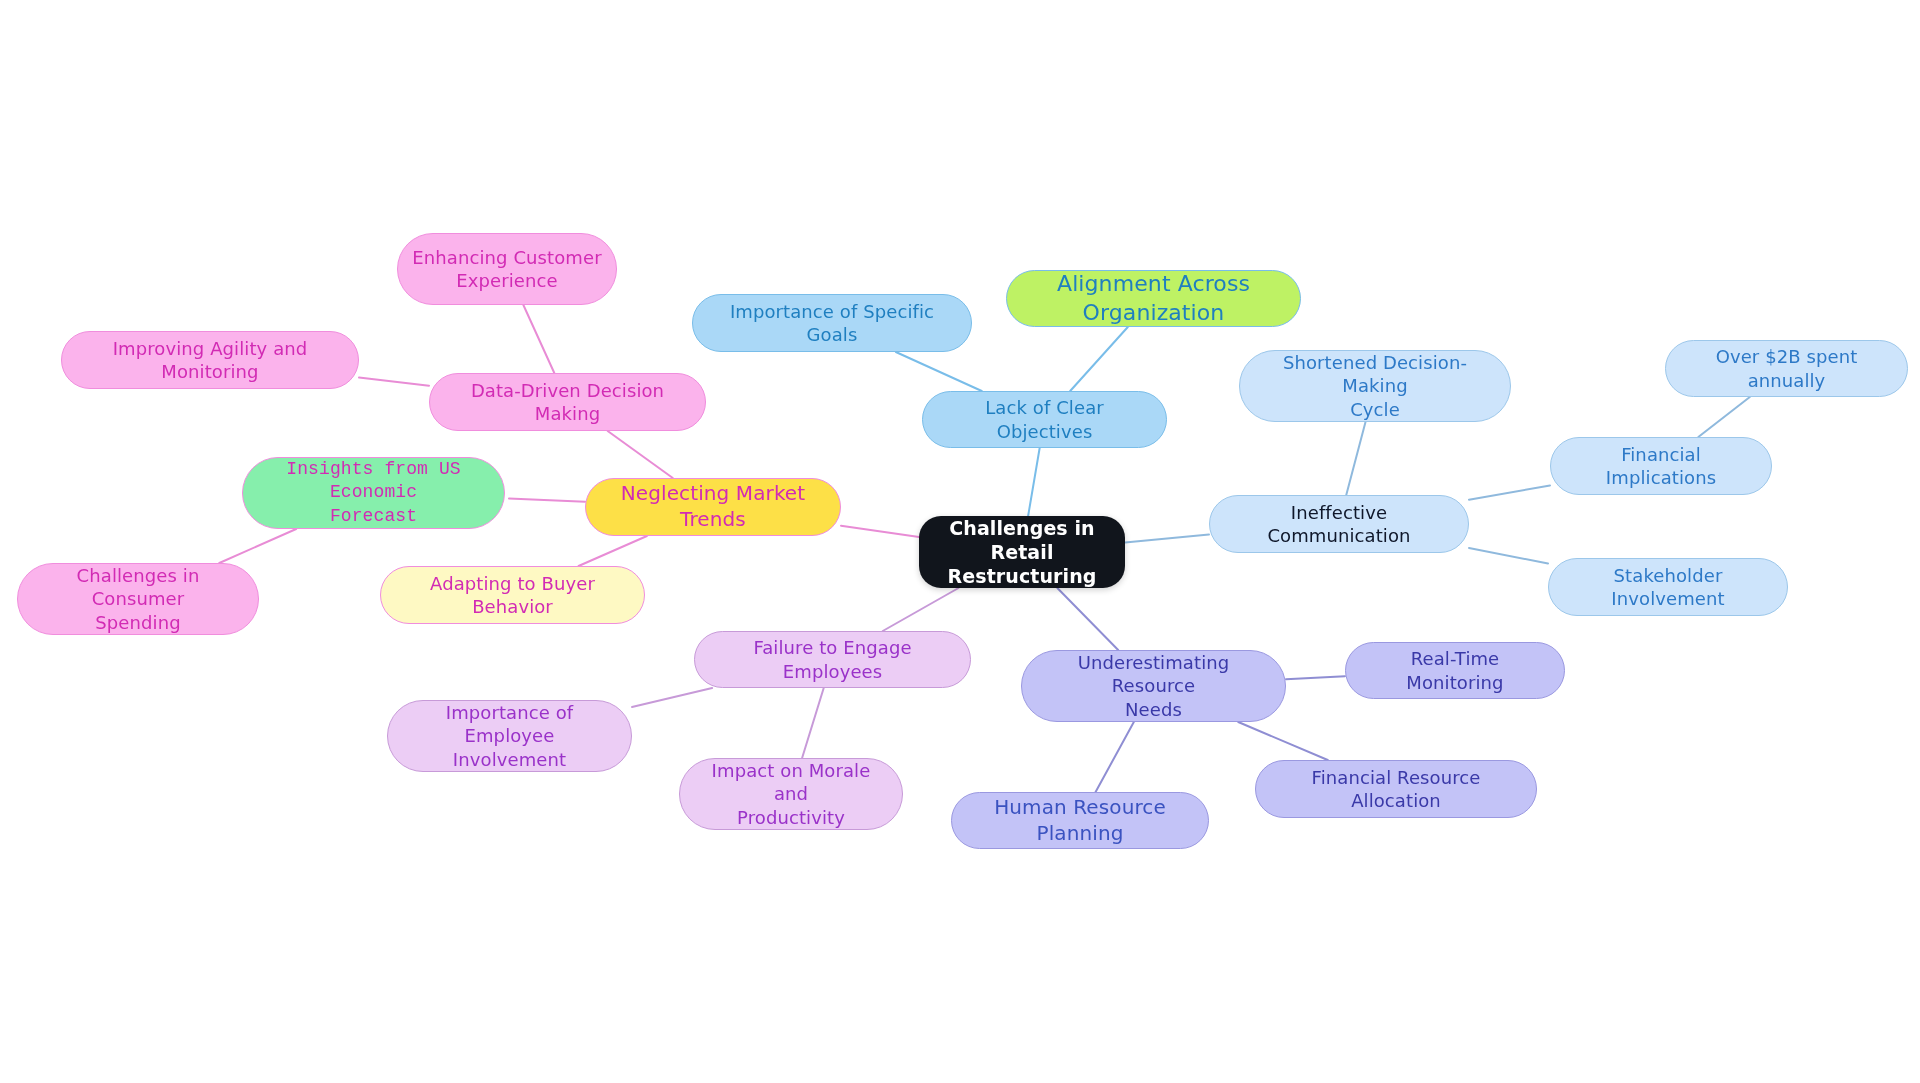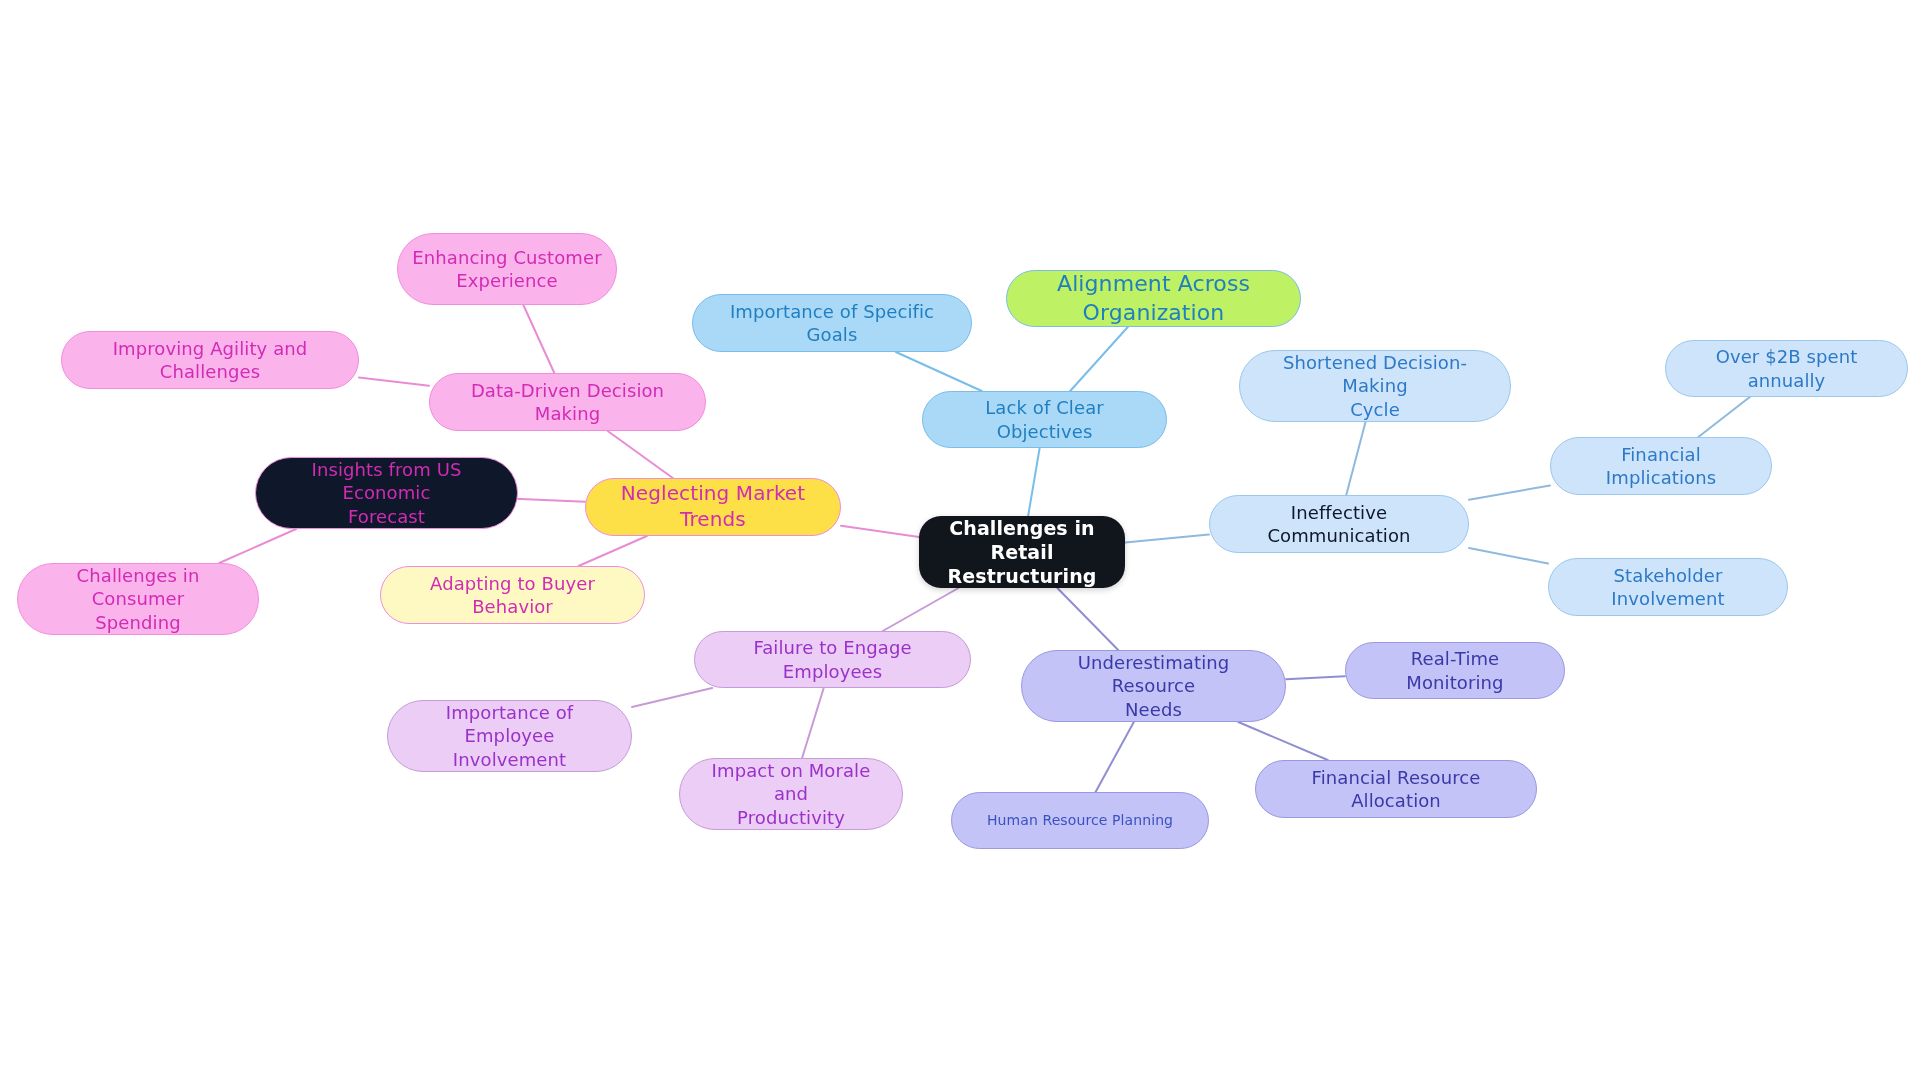--- a/index.html
+++ b/index.html
@@ -81,30 +81,30 @@
       <div class="node" style="left: 1209px; top: 495px; width: 260px; height: 58px; background: rgb(205, 228, 251); color: #0f172a; border-color: rgb(156, 199, 234); font-size: 18px;"><span>Ineffective Communication</span></div>
       <div class="node" style="left: 1239px; top: 350px; width: 272px; height: 72px; background: rgb(205, 228, 251); color: rgb(45, 121, 199); border-color: rgb(156, 199, 234); font-size: 18px;"><span>Shortened Decision-Making
 Cycle</span></div>
       <div class="node" style="left: 1550px; top: 437px; width: 222px; height: 58px; background: rgb(205, 228, 251); color: rgb(45, 121, 199); border-color: rgb(156, 199, 234); font-size: 18px;"><span>Financial Implications</span></div>
       <div class="node" style="left: 1548px; top: 558px; width: 240px; height: 58px; background: rgb(205, 228, 251); color: rgb(45, 121, 199); border-color: rgb(156, 199, 234); font-size: 18px;"><span>Stakeholder Involvement</span></div>
       <div class="node" style="left: 1665px; top: 340px; width: 243px; height: 57px; background: rgb(205, 228, 251); color: rgb(45, 121, 199); border-color: rgb(156, 199, 234); font-size: 18px;"><span>Over $2B spent annually</span></div>
       <div class="node" style="left: 1021px; top: 650px; width: 265px; height: 72px; background: rgb(195, 195, 247); color: rgb(58, 57, 168); border-color: rgb(154, 152, 224); font-size: 18px;"><span>Underestimating Resource
 Needs</span></div>
       <div class="node" style="left: 1345px; top: 642px; width: 220px; height: 57px; background: rgb(195, 195, 247); color: rgb(58, 57, 168); border-color: rgb(154, 152, 224); font-size: 18px;"><span>Real-Time Monitoring</span></div>
       <div class="node" style="left: 1255px; top: 760px; width: 282px; height: 58px; background: rgb(195, 195, 247); color: rgb(58, 57, 168); border-color: rgb(154, 152, 224); font-size: 18px;"><span>Financial Resource Allocation</span></div>
-      <div class="node" style="left: 951px; top: 792px; width: 258px; height: 57px; background: rgb(195, 195, 247); color: rgb(58, 82, 192); border-color: rgb(154, 152, 224); font-size: 14px;"><span>Human Resource Planning</span></div>
+      <div class="node" style="left: 951px; top: 792px; width: 258px; height: 57px; background: rgb(195, 195, 247); color: rgb(58, 82, 192); border-color: rgb(154, 152, 224); font-size: 20px;"><span>Human Resource Planning</span></div>
       <div class="node" style="left: 694px; top: 631px; width: 277px; height: 57px; background: rgb(236, 205, 245); color: rgb(154, 50, 201); border-color: rgb(199, 154, 216); font-size: 18px; justify-content: flex-end;"><span>Failure to Engage Employees</span></div>
       <div class="node" style="left: 387px; top: 700px; width: 245px; height: 72px; background: rgb(236, 205, 245); color: rgb(154, 50, 201); border-color: rgb(199, 154, 216); font-size: 18px;"><span>Importance of Employee
 Involvement</span></div>
       <div class="node" style="left: 679px; top: 758px; width: 224px; height: 72px; background: rgb(236, 205, 245); color: rgb(154, 50, 201); border-color: rgb(199, 154, 216); font-size: 18px;"><span>Impact on Morale and
 Productivity</span></div>
       <div class="node" style="left: 585px; top: 478px; width: 256px; height: 58px; background: #fde047; color: rgb(210, 43, 180); border-color: rgb(240, 141, 221); font-size: 20px;"><span>Neglecting Market Trends</span></div>
-      <div class="node" style="left: 255px; top: 457px; width: 263px; height: 72px; background: #0f172a; color: rgb(210, 43, 180); border-color: rgb(240, 141, 221); font-size: 18px;"><span>Insights from US Economic
+      <div class="node" style="left: 242px; top: 457px; width: 263px; height: 72px; background: #86efac; color: rgb(210, 43, 180); border-color: rgb(240, 141, 221); font-size: 18px; font-family: Liberation Mono, monospace;"><span>Insights from US Economic
 Forecast</span></div>
       <div class="node" style="left: 380px; top: 566px; width: 265px; height: 58px; background: #fef9c3; color: rgb(210, 43, 180); border-color: rgb(240, 141, 221); font-size: 18px;"><span>Adapting to Buyer Behavior</span></div>
       <div class="node" style="left: 17px; top: 563px; width: 242px; height: 72px; background: rgb(251, 179, 236); color: rgb(210, 43, 180); border-color: rgb(240, 141, 221); font-size: 18px;"><span>Challenges in Consumer
 Spending</span></div>
       <div class="node" style="left: 429px; top: 373px; width: 277px; height: 58px; background: rgb(251, 179, 236); color: rgb(210, 43, 180); border-color: rgb(240, 141, 221); font-size: 18px;"><span>Data-Driven Decision Making</span></div>
       <div class="node" style="left: 397px; top: 233px; width: 220px; height: 72px; background: rgb(251, 179, 236); color: rgb(210, 43, 180); border-color: rgb(240, 141, 221); font-size: 18px;"><span>Enhancing Customer
 Experience</span></div>
-      <div class="node" style="left: 61px; top: 331px; width: 298px; height: 58px; background: rgb(251, 179, 236); color: rgb(210, 43, 180); border-color: rgb(240, 141, 221); font-size: 18px;"><span>Improving Agility and Challenges</span></div>
+      <div class="node" style="left: 61px; top: 331px; width: 298px; height: 58px; background: rgb(251, 179, 236); color: rgb(210, 43, 180); border-color: rgb(240, 141, 221); font-size: 18px;"><span>Improving Agility and Monitoring</span></div>
     </div>
 </div>
 
 </body></html>

